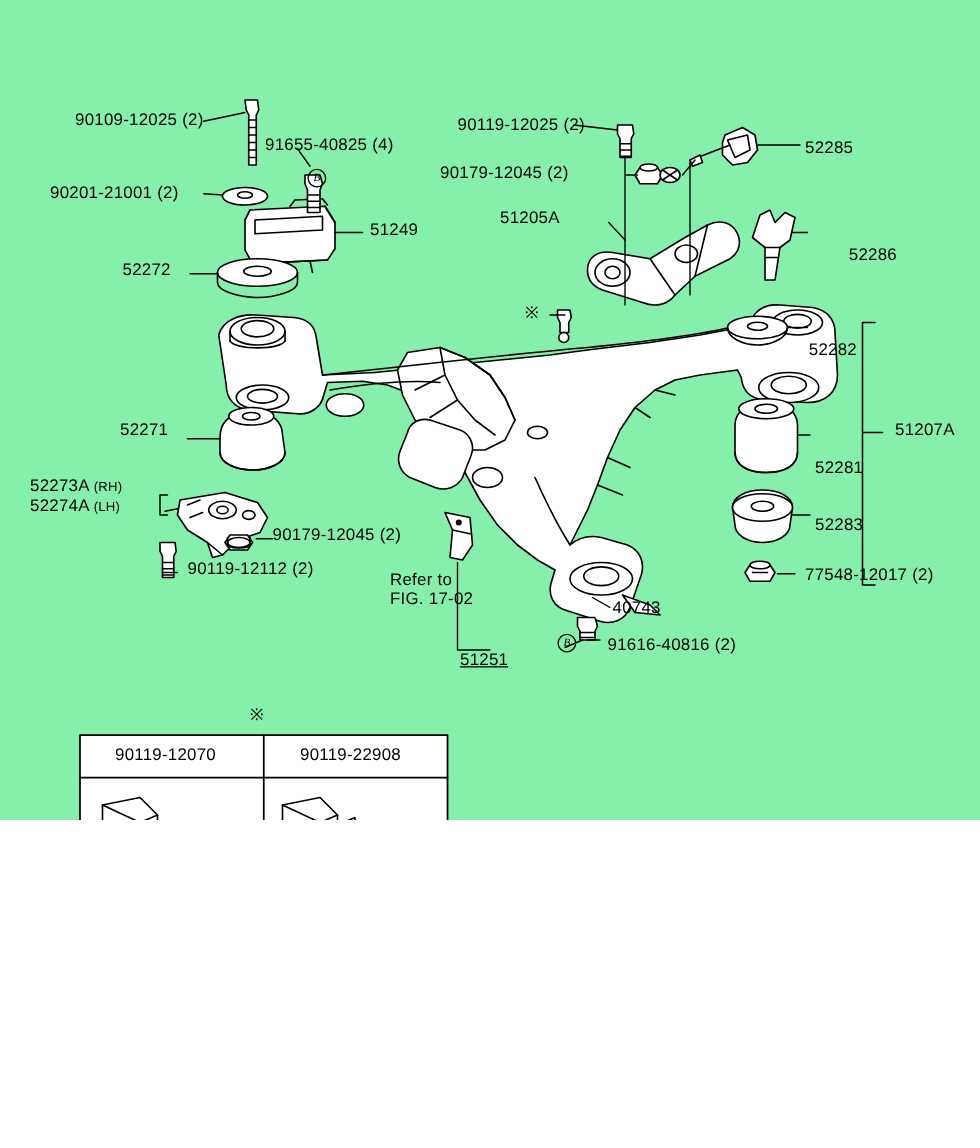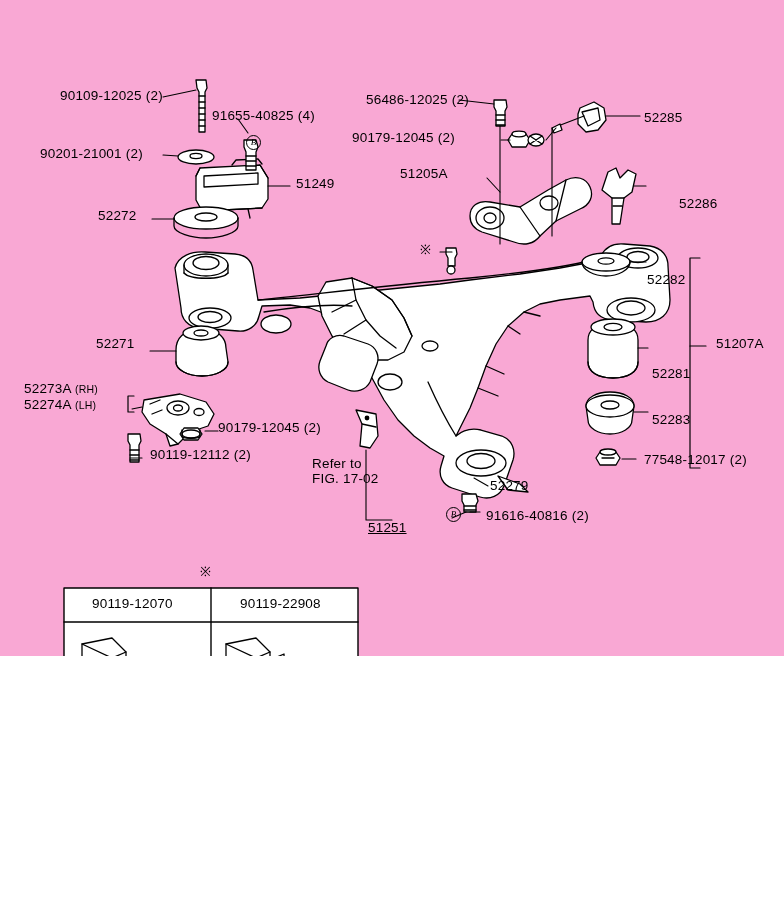--- a/index.html
+++ b/index.html
@@ -4,21 +4,21 @@
 <style>
   html, body {
     margin: 0;
     padding: 0;
     background: #ffffff;
   }
   #page {
     position: relative;
     width: 784px;
     height: 656px;
-    background: #f9a8d4;
+    background: #86efac;
     font-family: "Liberation Sans", sans-serif;
     overflow: hidden;
   }
   .lbl {
     position: absolute;
     font-size: 13.5px;
     color: #000000;
     white-space: nowrap;
     letter-spacing: 0.2px;
   }
@@ -285,33 +285,33 @@
 
   <div class="lbl" style="left:218px; top:420px;">90179-12045 (2)</div>
   <div class="lbl" style="left:150px; top:447px;">90119-12112 (2)</div>
 
   <div class="lbl two" style="left:312px; top:456px;">
     <span>Refer to</span><br>
     <span>FIG. 17-02</span>
   </div>
   <div class="lbl" style="left:368px; top:520px;text-decoration:underline;">51251</div>
 
-  <div class="lbl" style="left:366px; top:92px;">56486-12025 (2)</div>
+  <div class="lbl" style="left:366px; top:92px;">90119-12025 (2)</div>
   <div class="lbl" style="left:352px; top:130px;">90179-12045 (2)</div>
   <div class="lbl" style="left:400px; top:166px;">51205A</div>
 
   <div class="lbl" style="left:644px; top:110px;">52285</div>
   <div class="lbl" style="left:650px; top:196px;margin-left:29px;">52286</div>
   <div class="lbl" style="left:647px; top:252px;margin-top:20px;">52282</div>
   <div class="lbl" style="left:716px; top:336px;">51207A</div>
   <div class="lbl" style="left:652px; top:366px;">52281</div>
   <div class="lbl" style="left:652px; top:412px;">52283</div>
   <div class="lbl" style="left:644px; top:452px;">77548-12017 (2)</div>
 
-  <div class="lbl" style="left:490px; top:478px;">52279</div>
+  <div class="lbl" style="left:490px; top:478px;">40743</div>
   <div class="lbl" style="left:486px; top:508px;">91616-40816 (2)</div>
 
   <span class="starmark" style="left:246px; top:134px;"><span class="bcirc">B</span></span>
   <span class="starmark" style="left:446px; top:506px;"><span class="bcirc">B</span></span>
 
   <span class="starmark" style="left:420px; top:240px;">※</span>
   <span class="starmark" style="left:200px; top:562px;">※</span>
 
   <div class="lbl" style="left:92px; top:596px;">90119-12070</div>
   <div class="lbl" style="left:240px; top:596px;">90119-22908</div>

